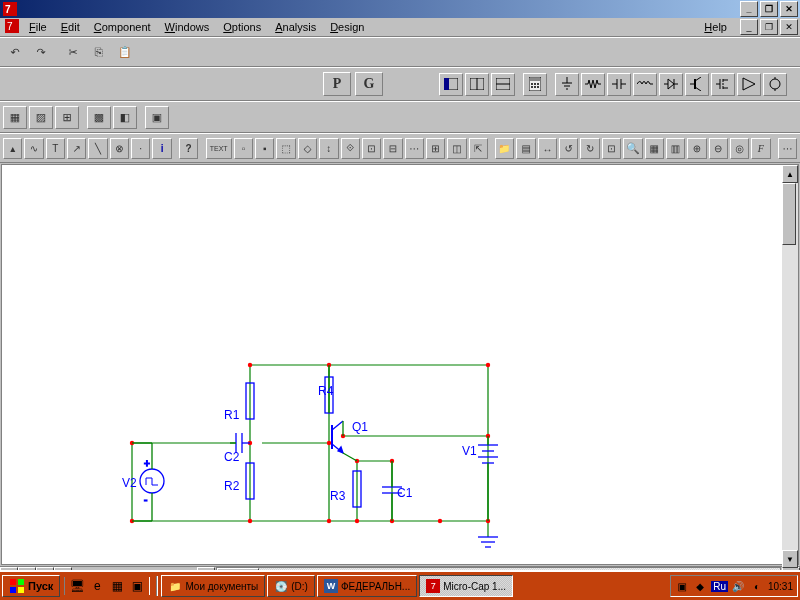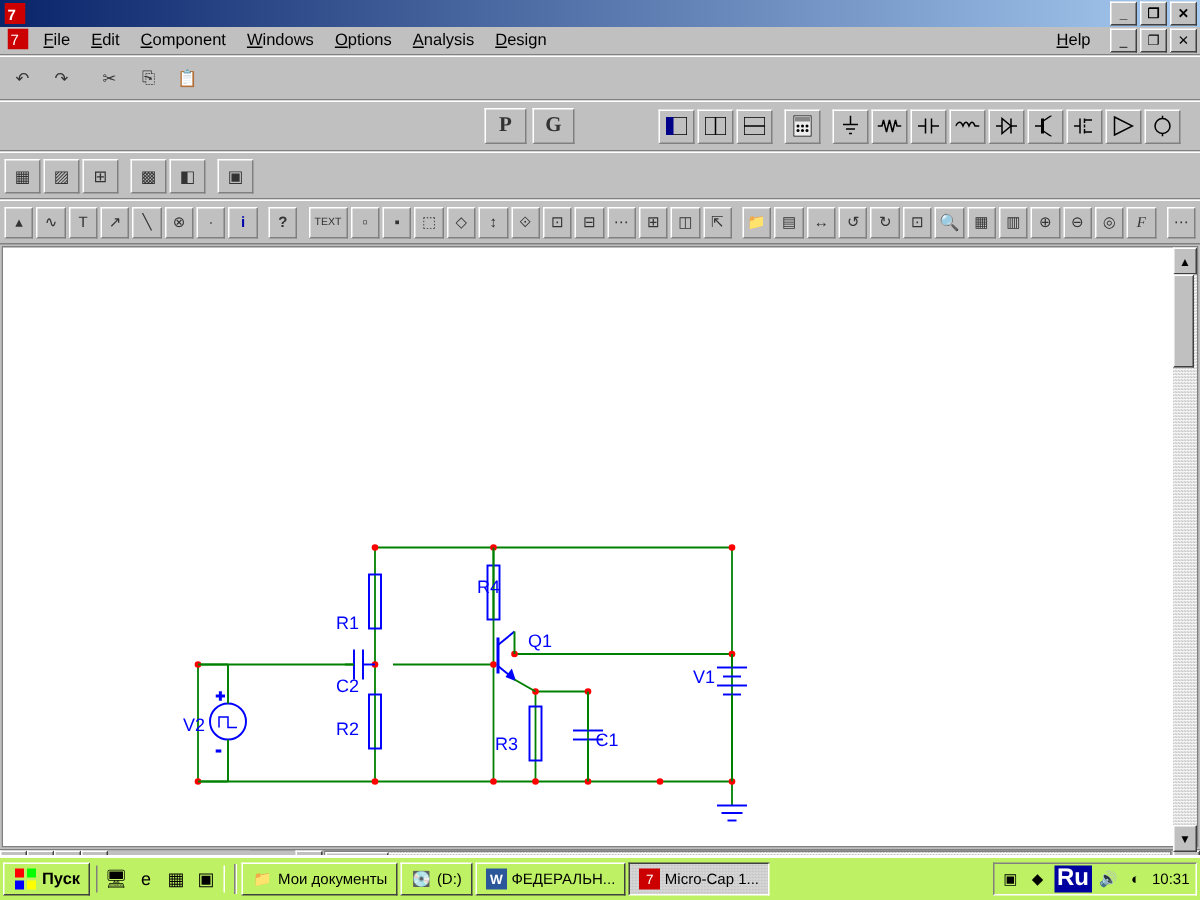--- a/index.html
+++ b/index.html
@@ -29,31 +29,31 @@
 .hscroll .navbtn{width:16px;height:14px;border:1px solid;border-color:#fff #404040 #404040 #fff;background:#c0c0c0;display:flex;align-items:center;justify-content:center;font-size:8px}
 .tabstrip{display:flex;background:#c0c0c0;height:16px;align-items:flex-end}
 .tab{padding:1px 10px;font-size:10px;border:1px solid #808080;border-bottom:none;background:#c0c0c0;position:relative;top:1px}
 .tab.active{background:#fff;font-weight:bold}
 .scrolltrack{flex:1;background:repeating-conic-gradient(#c0c0c0 0% 25%,#fff 0% 50%) 50%/2px 2px;height:14px;border:1px solid #808080;margin:0 1px;position:relative}
 .scrollthumb{position:absolute;left:0;top:0;width:40px;height:12px;background:#c0c0c0;border:1px solid;border-color:#fff #404040 #404040 #fff}
 .vscroll{position:absolute;right:0;top:0;width:16px;height:100%;background:#c0c0c0}
 .vscroll .navbtn{width:14px;height:16px;border:1px solid;border-color:#fff #404040 #404040 #fff;background:#c0c0c0;display:flex;align-items:center;justify-content:center;font-size:8px}
 .vscroll .track{background:repeating-conic-gradient(#c0c0c0 0% 25%,#fff 0% 50%) 50%/2px 2px;height:calc(100% - 32px);position:relative}
 .vscroll .thumb{position:absolute;top:0;left:0;width:12px;height:60px;background:#c0c0c0;border:1px solid;border-color:#fff #404040 #404040 #fff}
-.taskbar{position:absolute;bottom:0;left:0;right:0;height:26px;background:#bef264;border-top:2px solid #fff;display:flex;align-items:center;padding:1px 2px}
+.taskbar{position:absolute;bottom:0;left:0;right:0;height:26px;background:#c2410c;border-top:2px solid #fff;display:flex;align-items:center;padding:1px 2px}
 .startbtn{height:20px;padding:0 6px;border:1px solid;border-color:#fff #404040 #404040 #fff;display:flex;align-items:center;font-weight:bold;font-size:11px}
 .startbtn .flag{width:16px;height:16px;margin-right:3px}
 .qlaunch{display:flex;margin:0 4px;gap:2px;padding:0 3px;border-left:1px solid #808080;border-right:1px solid #fff}
 .qlaunch .q{width:18px;height:18px;display:flex;align-items:center;justify-content:center;font-size:12px}
 .taskbtn{height:20px;padding:0 6px;border:1px solid;border-color:#fff #404040 #404040 #fff;display:flex;align-items:center;font-size:10px;margin:0 1px;max-width:110px;overflow:hidden;white-space:nowrap}
 .taskbtn.active{border-color:#404040 #fff #fff #404040;background:repeating-conic-gradient(#c0c0c0 0% 25%,#ddd 0% 50%) 50%/2px 2px}
 .taskbtn .ic{width:14px;height:14px;margin-right:3px;flex-shrink:0;display:inline-flex;align-items:center;justify-content:center}
 .tray{margin-left:auto;height:20px;border:1px solid;border-color:#808080 #fff #fff #808080;display:flex;align-items:center;padding:0 4px;gap:4px;font-size:10px}
 .tray .ic{width:14px;height:14px;display:inline-flex;align-items:center;justify-content:center;font-size:10px}
-.lang{background:#0000a0;color:#fff;padding:0 2px;font-weight:bold;font-size:16px}
+.lang{background:#0000a0;color:#fff;padding:0 2px;font-weight:normal;font-size:10px}
 .comp-label{font-family:Arial,sans-serif;font-size:12px;fill:#0000ff}
 </style>
 </head>
 <body>
 
 <div class="titlebar">
   <span class="icon">
     <svg width="14" height="14">
         <rect width="14" height="14" fill="#c00"></rect>
         <text x="2" y="11" fill="#fff" font-size="10">7</text>

